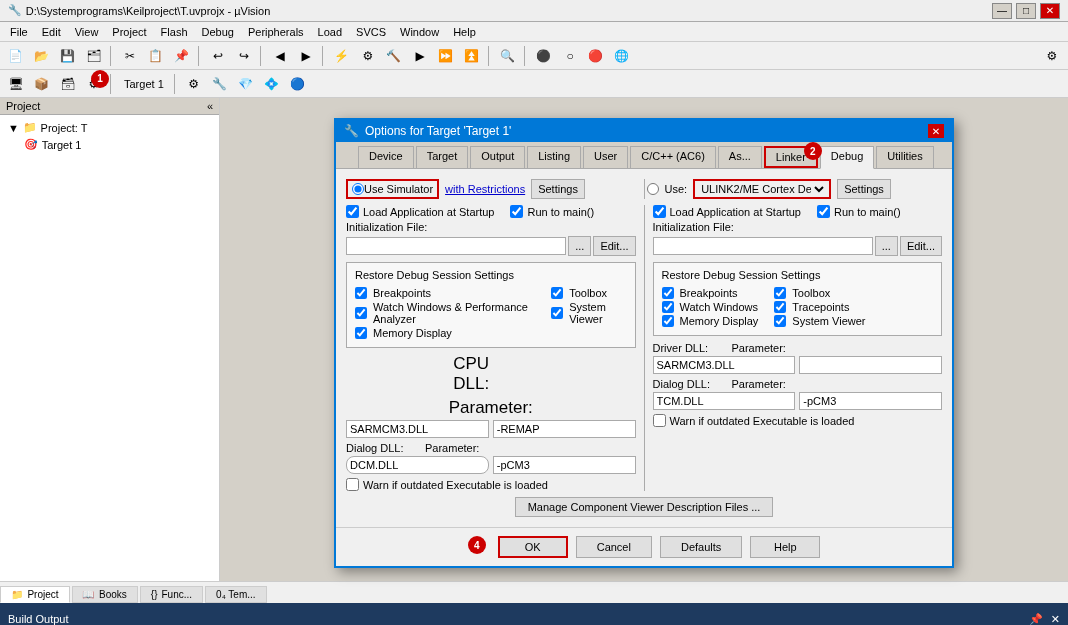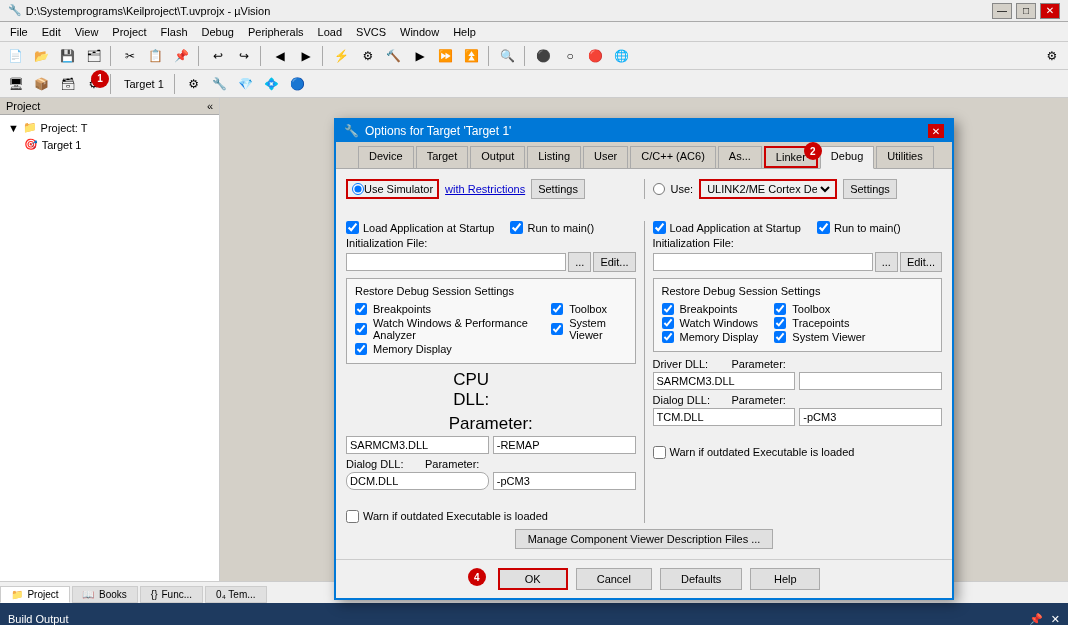--- a/index.html
+++ b/index.html
@@ -73,21 +73,21 @@
     .btn-small { border: 1px solid #aaa; background: #e0e0e0; padding: 1px 6px; font-size: 11px; cursor: pointer; height: 20px; }
 
     
     .dialog-buttons { display: flex; gap: 8px; justify-content: center; padding: 8px; border-top: 1px solid #ccc; background: #f0f0f0; }
     .dialog-btn { border: 1px solid #aaa; background: #e0e0e0; padding: 3px 20px; font-size: 11px; cursor: pointer; min-width: 70px; }
     .dialog-btn.ok-btn { border: 2px solid #cc0000; }
     .badge-num { background: #cc0000; color: white; border-radius: 50%; width: 18px; height: 18px; display: inline-flex; align-items: center; justify-content: center; font-size: 10px; font-weight: bold; margin-right: 4px; }
 
     input[type=radio] { width: 12px; height: 12px; }
 
-    .warn-row { display: flex; align-items: flex-start; gap: 4px; font-size: 11px; margin-top: 20px; }
+    .warn-row { display: flex; align-items: center; gap: 4px; font-size: 11px; margin-top: 4px; }
 
     .file-row { display: flex; align-items: center; gap: 2px; margin: 3px 0; }
     .file-input { border: 1px solid #aaa; background: white; height: 18px; flex: 1; font-size: 11px; padding: 1px 3px; }
 
     .linker-tab-highlighted { border: 2px solid #cc0000; }
   </style>
 </head>
 <body>
 
 <div class="title-bar">
@@ -210,21 +210,21 @@
           <div class="dialog-tab linker-tab-highlighted" style="position:relative;">
             Linker
             <span class="badge-red" style="top:-6px;right:-6px;">2</span>
           </div>
           <div class="dialog-tab active">Debug</div>
           <div class="dialog-tab">Utilities</div>
         </div>
 
         <div class="dialog-content">
 
-          <div style="display:flex; gap:8px; margin-bottom:22px; align-items:flex-start;">
+          <div style="display:flex; gap:2px; margin-bottom:6px; align-items:flex-start;">
 
             <div style="flex:1; display:flex; flex-direction:column;">
               <div style="display:flex; align-items:center; gap:6px;">
                 <div class="option-box">
                   <input type="radio" name="debugMode" checked="" style="">
                   <label class="radio-label">Use Simulator</label>
                 </div>
                 <span style="color:#0000cc; text-decoration:underline; font-size:11px;">with Restrictions</span>
                 <button class="btn-small">Settings</button>
               </div>

